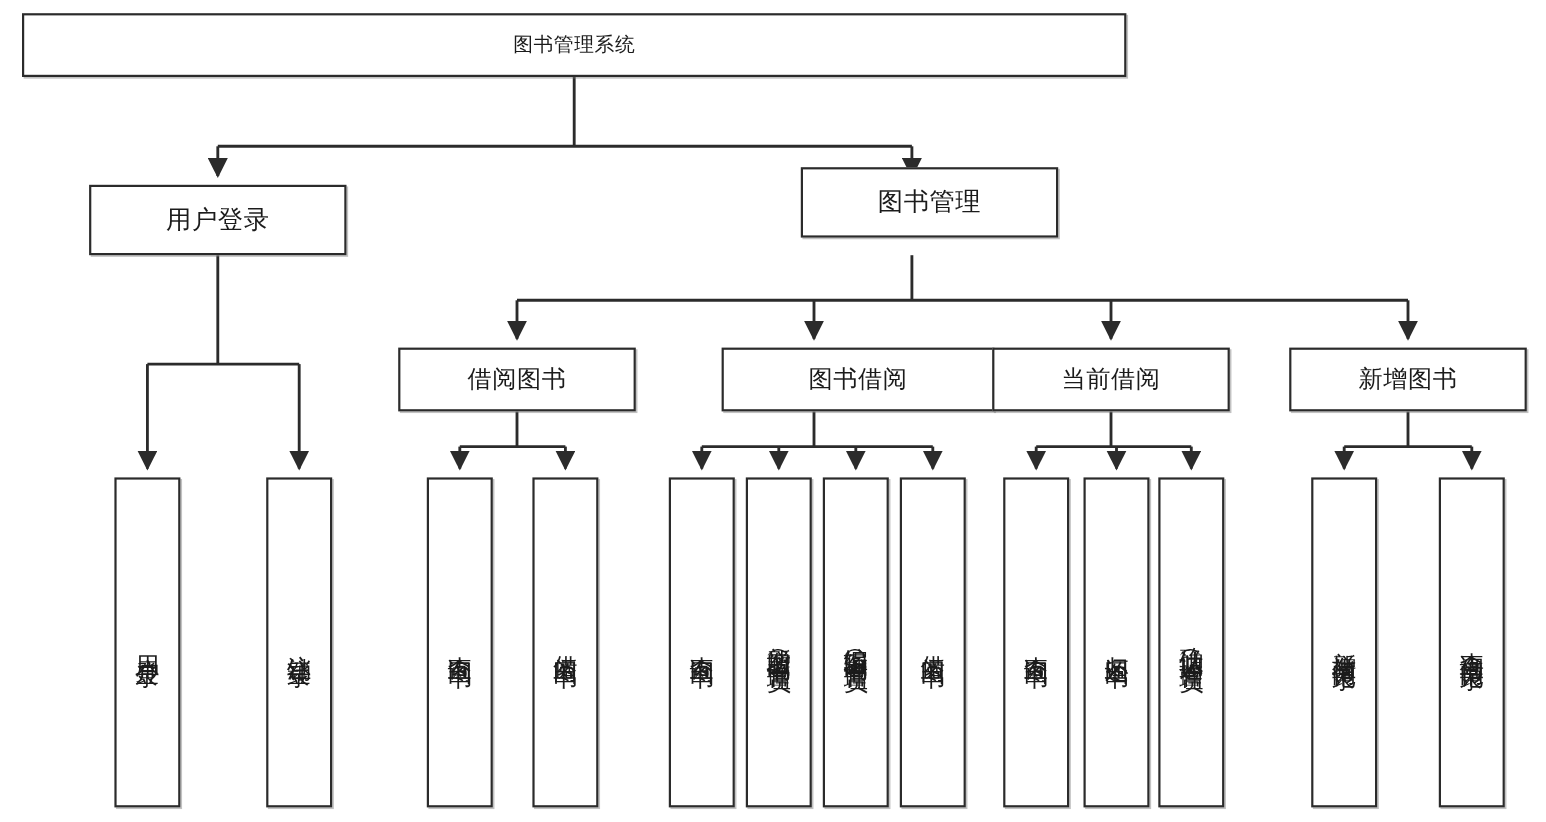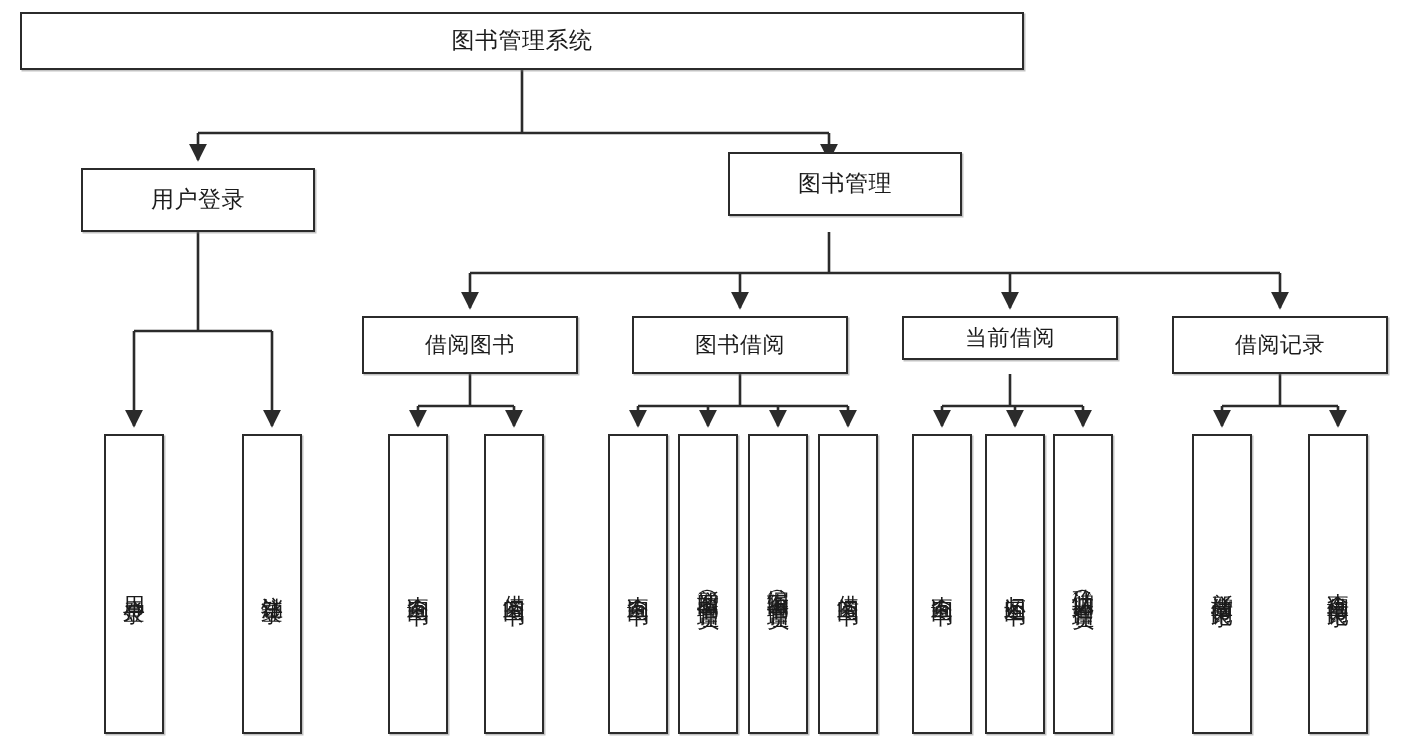--- a/index.html
+++ b/index.html
@@ -35,21 +35,21 @@
     justify-content: center;
     color: #1b1b1b;
     box-shadow: 1.5px 1.5px 0 rgba(120,120,120,0.45);
   }
   .node .lbl {
     display: block;
     text-align: center;
     line-height: 1.18;
     letter-spacing: 0.5px;
   }
-  .node.root .lbl { font-size: 23px; }
+  .node.root .lbl { font-size: 18px; }
   .node.level2 .lbl { font-size: 23px; }
   .node.level3 .lbl { font-size: 22px; }
   .node.leaf {
     align-items: center;
     justify-content: center;
   }
   .node.leaf .lbl {
     writing-mode: vertical-rl;
     text-orientation: upright;
     font-size: 22px;
@@ -128,28 +128,28 @@
   <div class="node level2" style="left:81px; top:168px; width:234px; height:64px;">
     <span class="lbl">用户登录</span>
   </div>
   <div class="node level2" style="left:712px; top:152px; width:234px; height:64px;margin-left:16px;">
     <span class="lbl">图书管理</span>
   </div>
 
   <div class="node level3" style="left:362px; top:316px; width:216px; height:58px;">
     <span class="lbl">借阅图书</span>
   </div>
-  <div class="node level3" style="left:632px; top:316px; width:216px; height:58px;align-items:center;">
+  <div class="node level3" style="left:656px; top:316px; width:248px; height:58px;align-items:center;">
     <span class="lbl">图书借阅</span>
   </div>
-  <div class="node level3" style="left:902px; top:316px; width:216px; height:44px;">
+  <div class="node level3" style="left:902px; top:316px; width:216px; height:58px;">
     <span class="lbl">当前借阅</span>
   </div>
   <div class="node level3" style="left:1172px; top:316px; width:216px; height:58px;">
-    <span class="lbl">借阅记录</span>
+    <span class="lbl">新增图书</span>
   </div>
 
   <div class="node leaf" style="left:104px; top:434px; width:60px; height:300px;">
     <span class="lbl">用户登录</span>
   </div>
   <div class="node leaf" style="left:242px; top:434px; width:60px; height:300px;">
     <span class="lbl">注销登录</span>
   </div>
 
   <div class="node leaf" style="left:388px; top:434px; width:60px; height:300px;">

